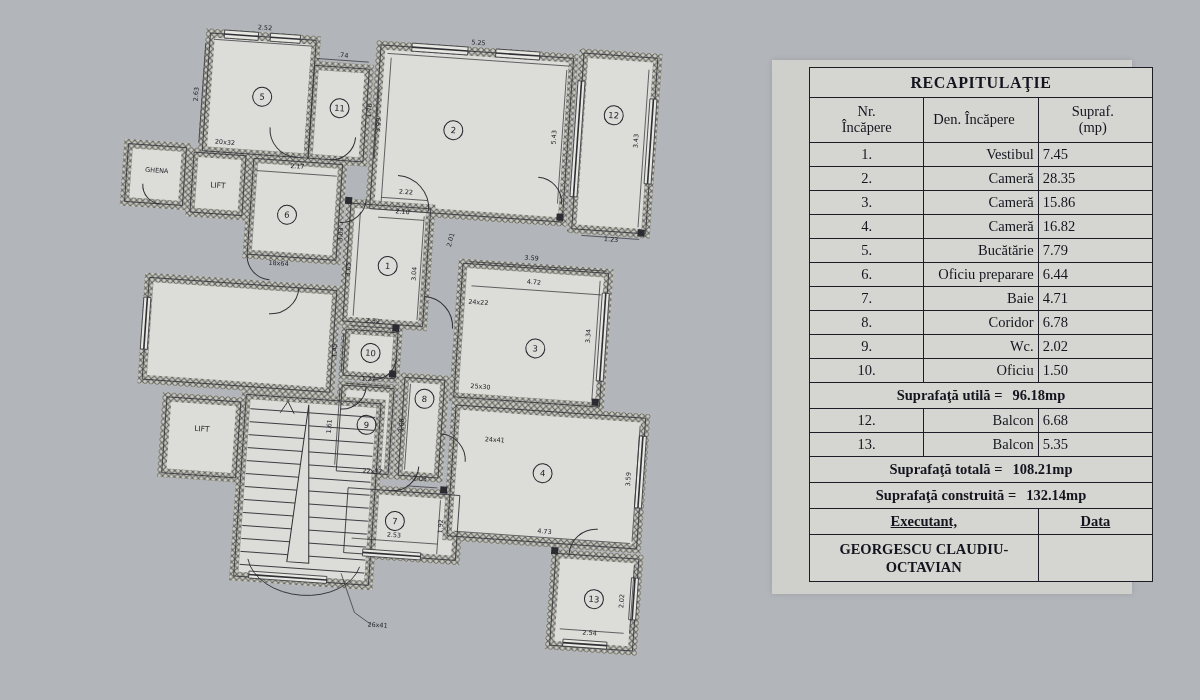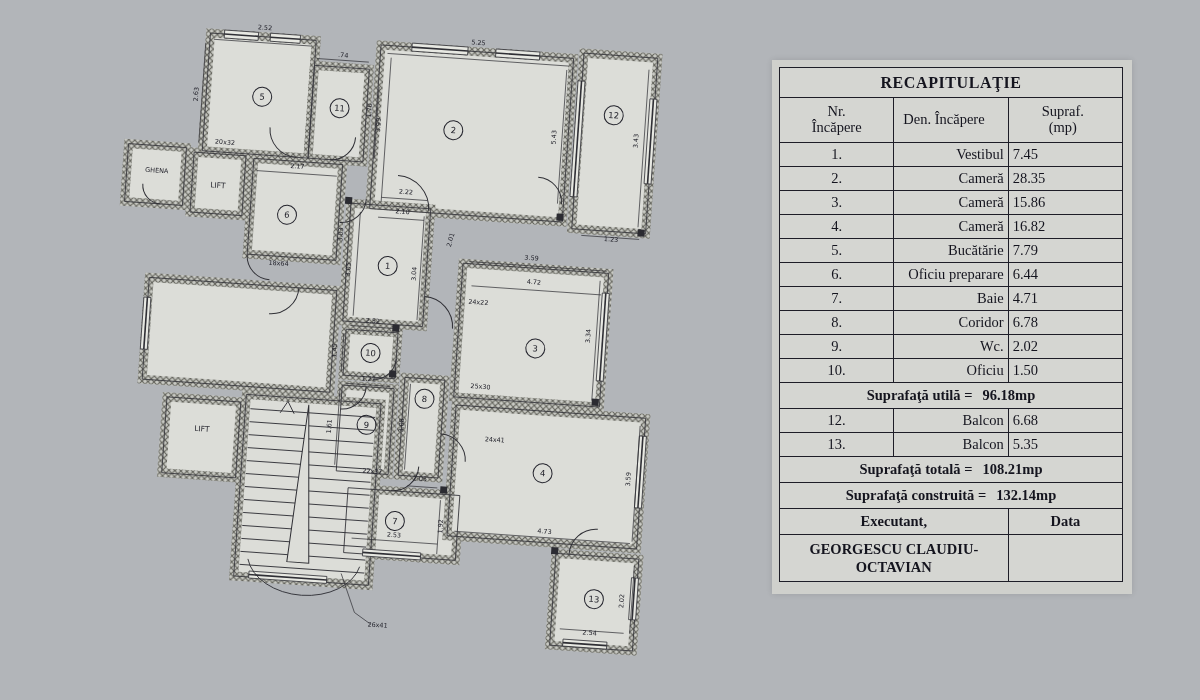--- a/index.html
+++ b/index.html
@@ -14,29 +14,29 @@
   .dimline{fill:none;stroke:#2f2f35;stroke-width:0.7;}
   .door{fill:none;stroke:#2f2f35;stroke-width:1;}
   .tread{stroke:#2f2f35;stroke-width:0.9;fill:none;}
   .wedge{fill:#dcddd8;stroke:#2f2f35;stroke-width:1;}
   .post{fill:#2b2b31;}
   .leader{fill:none;stroke:#2f2f35;stroke-width:0.7;}
   
   .sheet{position:absolute;left:772px;top:60px;width:344px;padding:7px 9px 12px 7px;
          background:#cfd0cc;box-shadow:0 0 6px rgba(0,0,0,.12);}
   .rt{border-collapse:collapse;width:100%;table-layout:fixed;color:#14141e;
-      font-family:"Liberation Serif",serif;font-size:14.5px;background:#d5d6d2;}
+      font-family:"Liberation Serif",serif;font-size:14.5px;background:#d5d6d2;margin-left:30px;}
   .rt td{border:1.5px solid #1d1d27;padding:1px 4px;vertical-align:middle;height:21px;}
   .rt .title td{text-align:center;font-weight:700;font-size:16px;letter-spacing:.6px;height:27px;}
   .rt .hdr td{text-align:center;font-weight:400;line-height:1.1;height:42px;}
   .rt .c-nr{width:86px;text-align:center;}
   .rt .c-name{width:152px;text-align:right;padding-left:9px;}
   .rt .c-area{width:84px;text-align:left;padding-right:9px;}
   .rt .span-row td{text-align:center;font-weight:700;height:23px;}
-  .rt .exec td{text-align:center;font-weight:700;height:23px;}
+  .rt .exec td{text-align:center;font-weight:700;height:23px;text-decoration:underline;}
   .rt .name-row td{text-align:center;font-weight:700;line-height:1.25;height:44px;}
   .rt .gap{display:inline-block;width:10px;}
 </style>
 </head>
 <body>
 
 <div class="page">
 
   <svg class="plan-svg" width="760" height="700" viewBox="0 0 760 700">
     <defs>

